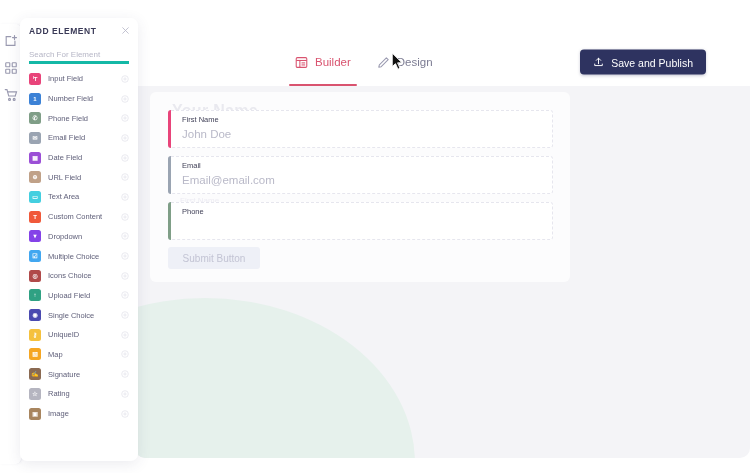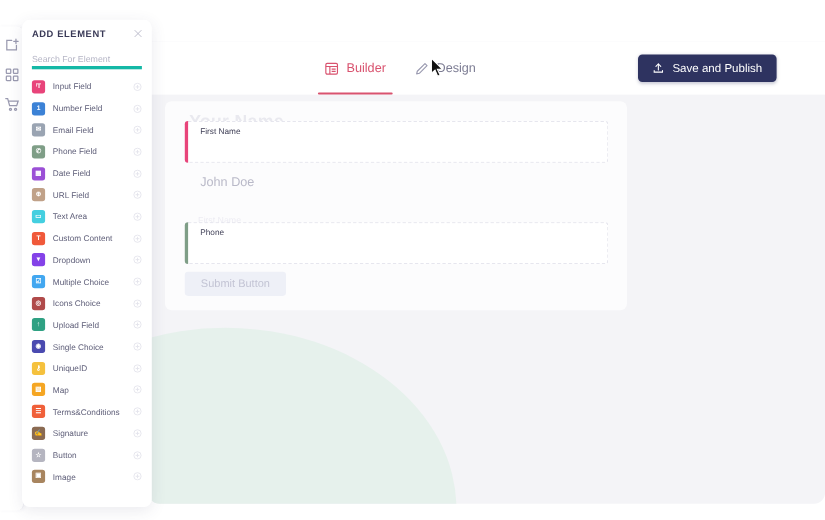--- a/index.html
+++ b/index.html
@@ -106,21 +106,21 @@
   .field .accent {
     position:absolute; left:-1px; top:-1px; bottom:-1px; width: 3px;
     border-radius: 3px 0 0 3px;
   }
   .field .flabel {
     position:absolute; left: 13px; top: 4px;
     font-size: 7.5px; color: #3f3f56;
   }
   .field .fvalue {
     position:absolute; left: 13px; top: 17px;
-    font-size: 11.5px; color: #b9b9c8; margin-top: 32px;
+    font-size: 11.5px; color: #b9b9c8;
   }
   .ghost-lbl {
     position:absolute; font-size: 8px; color:#edecf3; left: 30px;
   }
 
   .f1 { top: 18px; }
   .f2 { top: 64px; }
   .f3 { top: 110px; padding-left: 36px; }
 
   .submit-btn {
@@ -243,20 +243,25 @@
     <div class="ghost-title">Your Name</div>
     <div class="ghost-sub">Register Your Info</div>
 
     <div class="field f1">
       <span class="accent" style="background:#e8447a"></span>
       <span class="flabel">First Name</span>
       <span class="fvalue">John Doe</span>
     </div>
     <div class="ghost-lbl" style="top:104px">First Name</div>
 
+    <div class="field f2">
+      <span class="accent" style="background:#9aa4b2"></span>
+      <span class="flabel">Email</span>
+      <span class="fvalue">Email@email.com</span>
+    </div>
 
     <div class="field f3">
       <span class="accent" style="background:#7f9e87"></span>
       <span class="flabel">Phone</span>
     </div>
 
     <button class="submit-btn">Submit Button</button>
   </div>
 
   <div class="rail">
@@ -315,44 +320,44 @@
           </span>
           <span class="elabel">Number Field</span>
           <span class="eplus">
             <svg viewBox="0 0 16 16" fill="none" stroke="currentColor" stroke-width="1.6">
               <circle cx="8" cy="8" r="6.6"></circle>
               <path d="M8 4.6v6.8M4.6 8h6.8"></path>
             </svg>
           </span>
         </div>
         <div class="erow">
+          <span class="eico" style="background: rgb(127, 158, 135);">
+            <span class="glyph">✆</span>
+          </span>
+          <span class="elabel">Phone Field</span>
+          <span class="eplus">
+            <svg viewBox="0 0 16 16" fill="none" stroke="currentColor" stroke-width="1.6">
+              <circle cx="8" cy="8" r="6.6"></circle>
+              <path d="M8 4.6v6.8M4.6 8h6.8"></path>
+            </svg>
+          </span>
+        </div>
+        <div class="erow">
           <span class="eico" style="background: rgb(154, 164, 178);">
             <span class="glyph">✉</span>
           </span>
           <span class="elabel">Email Field</span>
           <span class="eplus">
             <svg viewBox="0 0 16 16" fill="none" stroke="currentColor" stroke-width="1.6">
               <circle cx="8" cy="8" r="6.6"></circle>
               <path d="M8 4.6v6.8M4.6 8h6.8"></path>
             </svg>
           </span>
         </div>
         <div class="erow">
-          <span class="eico" style="background: rgb(127, 158, 135);">
-            <span class="glyph">✆</span>
-          </span>
-          <span class="elabel">Phone Field</span>
-          <span class="eplus">
-            <svg viewBox="0 0 16 16" fill="none" stroke="currentColor" stroke-width="1.6">
-              <circle cx="8" cy="8" r="6.6"></circle>
-              <path d="M8 4.6v6.8M4.6 8h6.8"></path>
-            </svg>
-          </span>
-        </div>
-        <div class="erow">
           <span class="eico" style="background: rgb(155, 79, 214);">
             <span class="glyph">▦</span>
           </span>
           <span class="elabel">Date Field</span>
           <span class="eplus">
             <svg viewBox="0 0 16 16" fill="none" stroke="currentColor" stroke-width="1.6">
               <circle cx="8" cy="8" r="6.6"></circle>
               <path d="M8 4.6v6.8M4.6 8h6.8"></path>
             </svg>
           </span>
@@ -471,48 +476,36 @@
           </span>
           <span class="elabel">Map</span>
           <span class="eplus">
             <svg viewBox="0 0 16 16" fill="none" stroke="currentColor" stroke-width="1.6">
               <circle cx="8" cy="8" r="6.6"></circle>
               <path d="M8 4.6v6.8M4.6 8h6.8"></path>
             </svg>
           </span>
         </div>
         <div class="erow">
-          <span class="eico" style="background: rgb(240, 96, 58);">
-            <span class="glyph">☰</span>
-          </span>
-          <span class="elabel">Terms&amp;Conditions</span>
-          <span class="eplus">
-            <svg viewBox="0 0 16 16" fill="none" stroke="currentColor" stroke-width="1.6">
-              <circle cx="8" cy="8" r="6.6"></circle>
-              <path d="M8 4.6v6.8M4.6 8h6.8"></path>
-            </svg>
-          </span>
-        </div>
-        <div class="erow">
           <span class="eico" style="background: rgb(138, 106, 82);">
             <span class="glyph">✍</span>
           </span>
           <span class="elabel">Signature</span>
           <span class="eplus">
             <svg viewBox="0 0 16 16" fill="none" stroke="currentColor" stroke-width="1.6">
               <circle cx="8" cy="8" r="6.6"></circle>
               <path d="M8 4.6v6.8M4.6 8h6.8"></path>
             </svg>
           </span>
         </div>
         <div class="erow">
           <span class="eico" style="background: rgb(181, 181, 192);">
             <span class="glyph">☆</span>
           </span>
-          <span class="elabel">Button</span>
+          <span class="elabel">Rating</span>
           <span class="eplus">
             <svg viewBox="0 0 16 16" fill="none" stroke="currentColor" stroke-width="1.6">
               <circle cx="8" cy="8" r="6.6"></circle>
               <path d="M8 4.6v6.8M4.6 8h6.8"></path>
             </svg>
           </span>
         </div>
         <div class="erow">
           <span class="eico" style="background: rgb(168, 133, 95);">
             <span class="glyph">▣</span>

